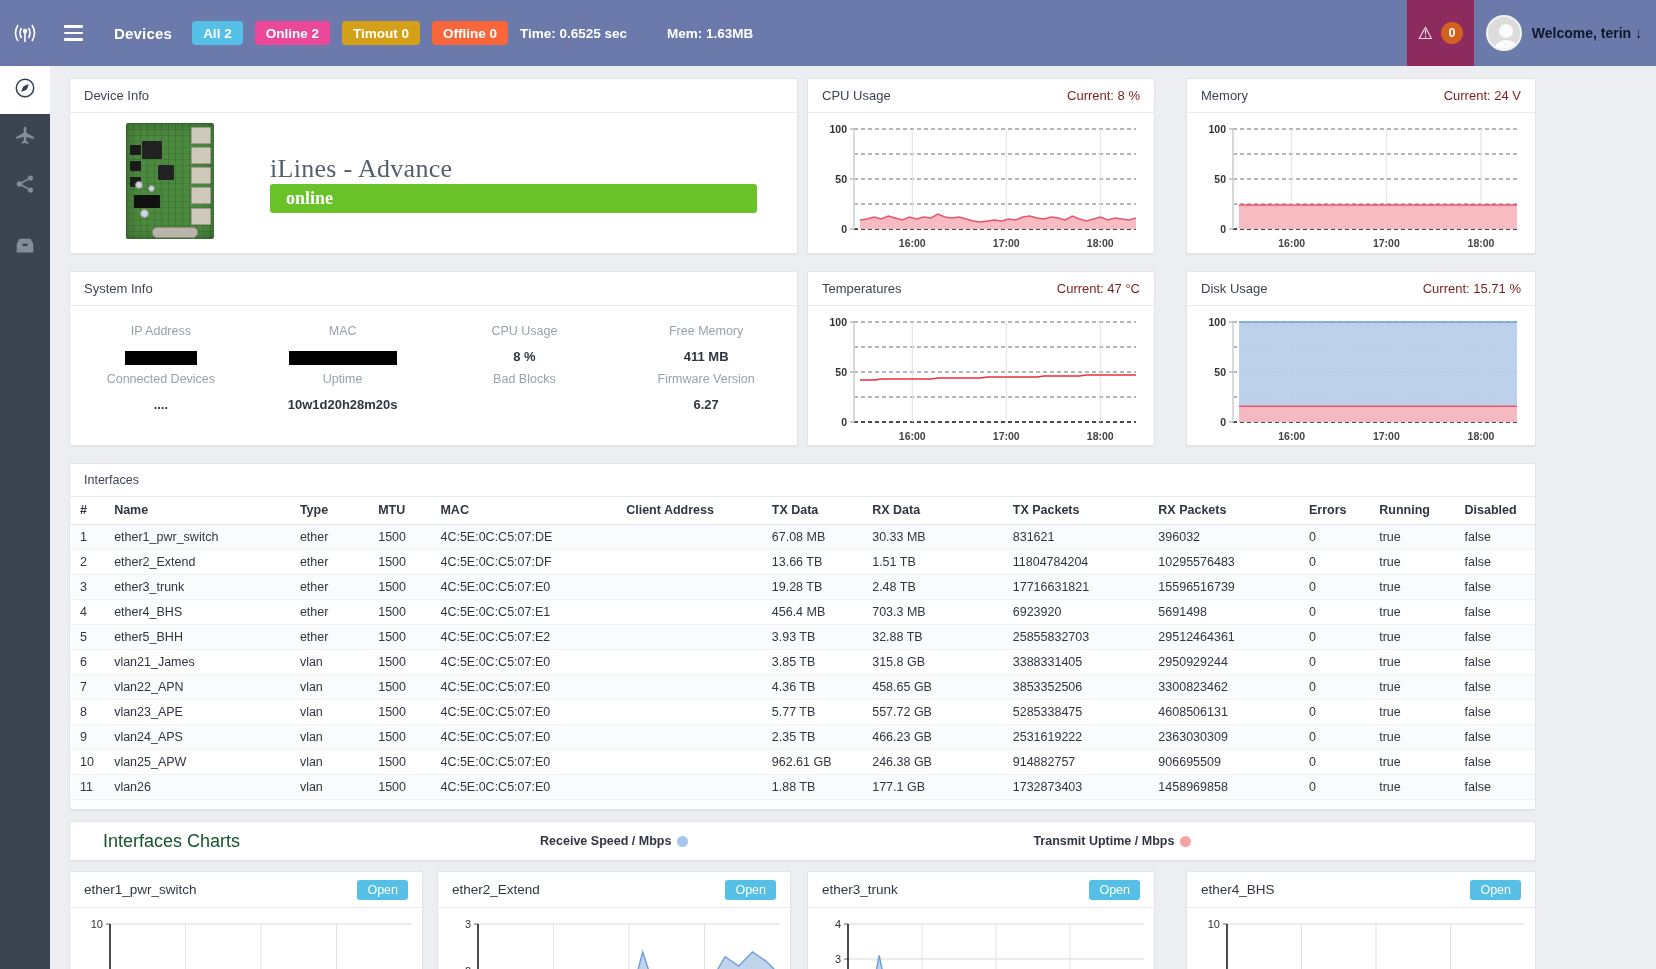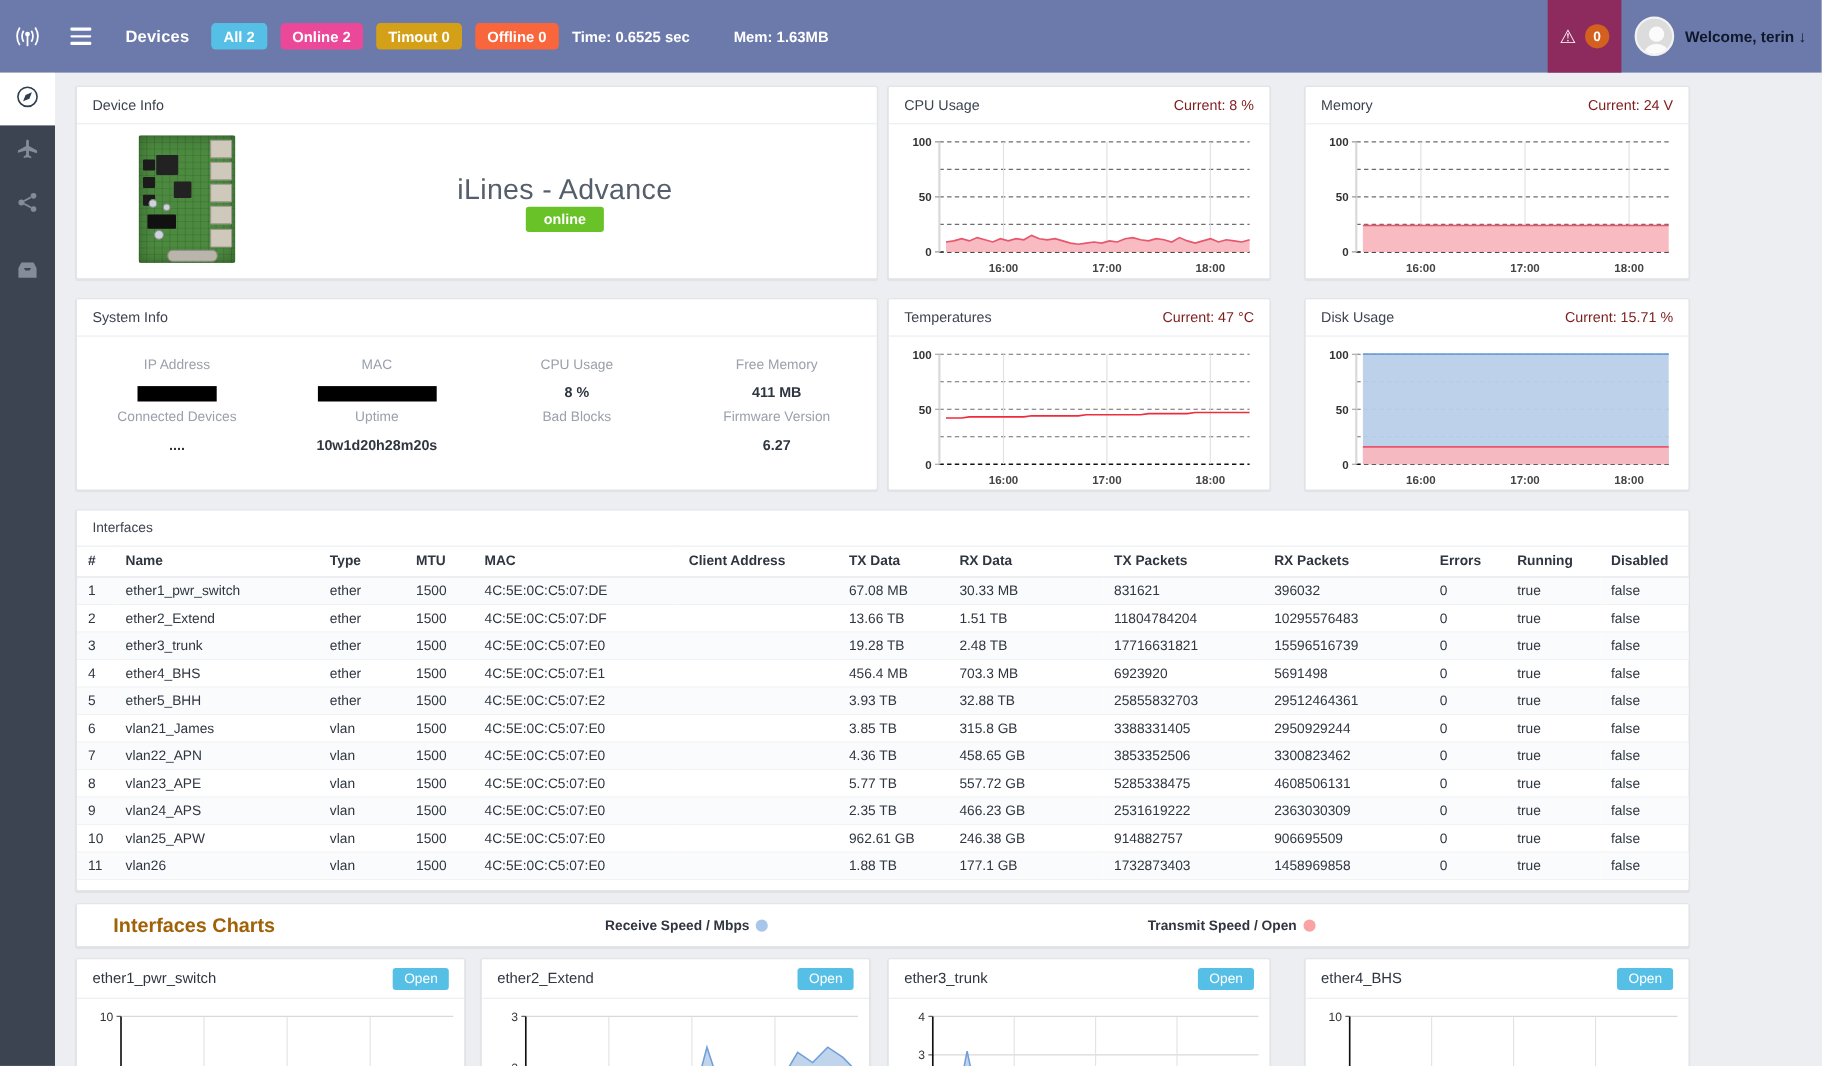--- a/index.html
+++ b/index.html
@@ -87,24 +87,24 @@
       linear-gradient(rgba(0,0,0,.10) 1px, transparent 1px);
     background-size: 7px 7px, 7px 6px;
     box-shadow: inset 0 0 14px rgba(0,0,0,.35);
     overflow: hidden;
   }
   .board .port { position: absolute; right: 3px; width: 20px; height: 17px; background: #cfc9bb; border: 1px solid #9e9a8f; border-radius: 1px;}
   .board .chip { position: absolute; background: #222; border-radius: 1px; }
   .board .cap  { position: absolute; background: #cfd4d8; border-radius: 50%; border:1px solid #8b9196;}
   .board .dsub { position: absolute; bottom: 1px; left: 26px; width: 46px; height: 11px; background: #b9b5ab; border-radius: 5px; border:1px solid #8d8a81;}
 
-  .dev-main { flex: 1; display: flex; flex-direction: column; align-items: center; justify-content: center; padding-right: 40px;}
+  .dev-main { flex: 1; display: flex; flex-direction: column; justify-content: center; padding-right: 40px; font-family: Liberation Serif, serif;}
   .dev-name { font-size: 26px; color: #555e6b; font-weight: normal; letter-spacing: .3px;}
   .dev-status {
-    background: #6ac229; color: #fff; font-size: 13px;
+    background: #6ac229; color: #fff; font-size: 18px;
     padding: 4px 16px; border-radius: 3px; font-weight: bold;
   }
 
   
   #system-info { left: 19px; top: 205px; width: 729px; height: 175px; }
   .sys-grid { display: grid; grid-template-columns: repeat(4, 1fr); row-gap: 6px; padding: 18px 0 0 0;}
   .sys-cell { text-align: center; }
   .sys-label { font-size: 12.5px; color: #9aa1ab; margin-bottom: 11px; }
   .sys-value { font-size: 13px; color: #2f3640; font-weight: bold; min-height: 17px; }
   .redact { display: inline-block; height: 14px; background: #000; vertical-align: middle; }
@@ -136,21 +136,21 @@
   .c-tx    { width: 100px; }
   .c-rx    { width: 140px; }
   .c-txp   { width: 145px; }
   .c-rxp   { width: 150px; }
   .c-err   { width: 70px; }
   .c-run   { width: 85px; }
   .c-dis   { width: 80px; }
 
   
   #if-charts-head { left: 19px; top: 755px; width: 1467px; height: 40px; display: flex; align-items: center; }
-  .ifc-title { font-size: 18px; color: #a16207; padding-left: 33px; font-weight: bold;}
+  .ifc-title { font-size: 18px; color: #14532d; padding-left: 33px; font-weight: normal;}
   .ifc-legend { display: flex; align-items: center; gap: 6px; font-size: 12.5px; font-weight: bold; color: #2f3640;}
   .dot { width: 11px; height: 11px; border-radius: 50%; display: inline-block; }
   .dot.rx { background: #a8c6ea; }
   .dot.tx { background: #f9a3a3; }
   .ifc-spacer1 { width: 300px; }
   .ifc-spacer2 { width: 345px; }
 
   
   .ifcard { top: 805px; height: 164px; }
   #ifc-0 { left: 19px;   width: 354px; }
@@ -633,21 +633,21 @@
 
   <div class="card" id="if-charts-head">
     <span class="ifc-title">Interfaces Charts</span>
     <span class="ifc-spacer1"></span>
     <span class="ifc-legend">
       <span>Receive Speed  / Mbps</span>
       <span class="dot rx"></span>
     </span>
     <span class="ifc-spacer2"></span>
     <span class="ifc-legend">
-      <span>Transmit Speed  / Open</span>
+      <span>Transmit Uptime  / Mbps</span>
       <span class="dot tx"></span>
     </span>
   </div>
 
   <div class="card ifcard" id="ifc-0">
     <div class="card-head">
       <span class="card-title">ether1_pwr_switch</span>
       <button class="open-btn">Open</button>
     </div>
     <div class="ifchart-wrap">

